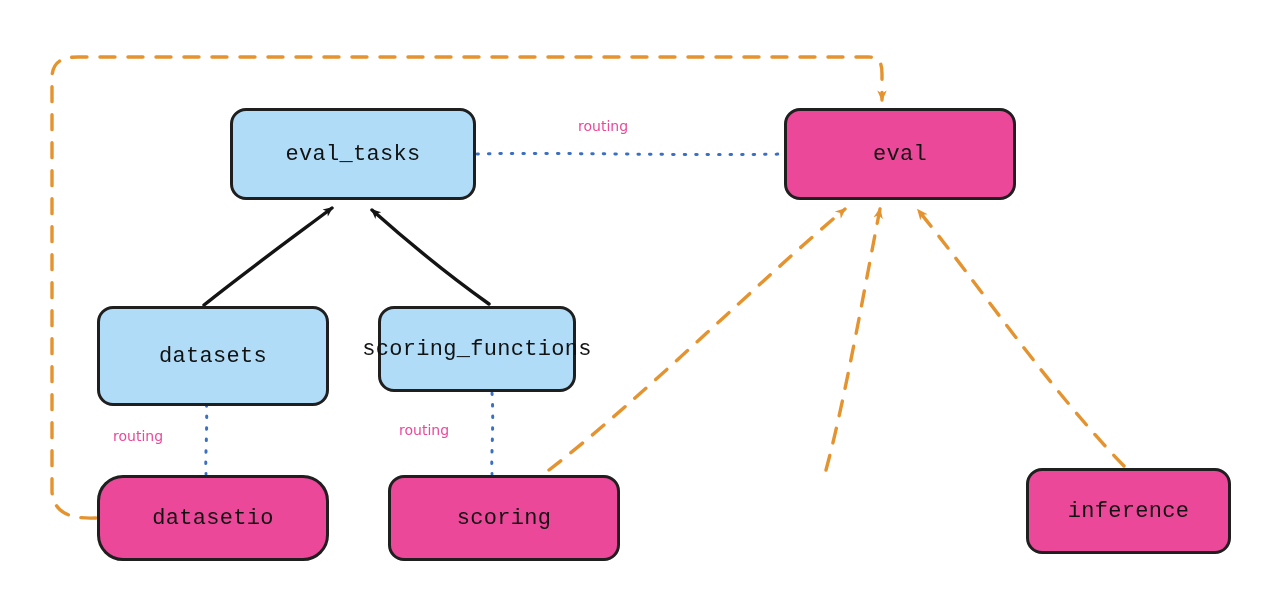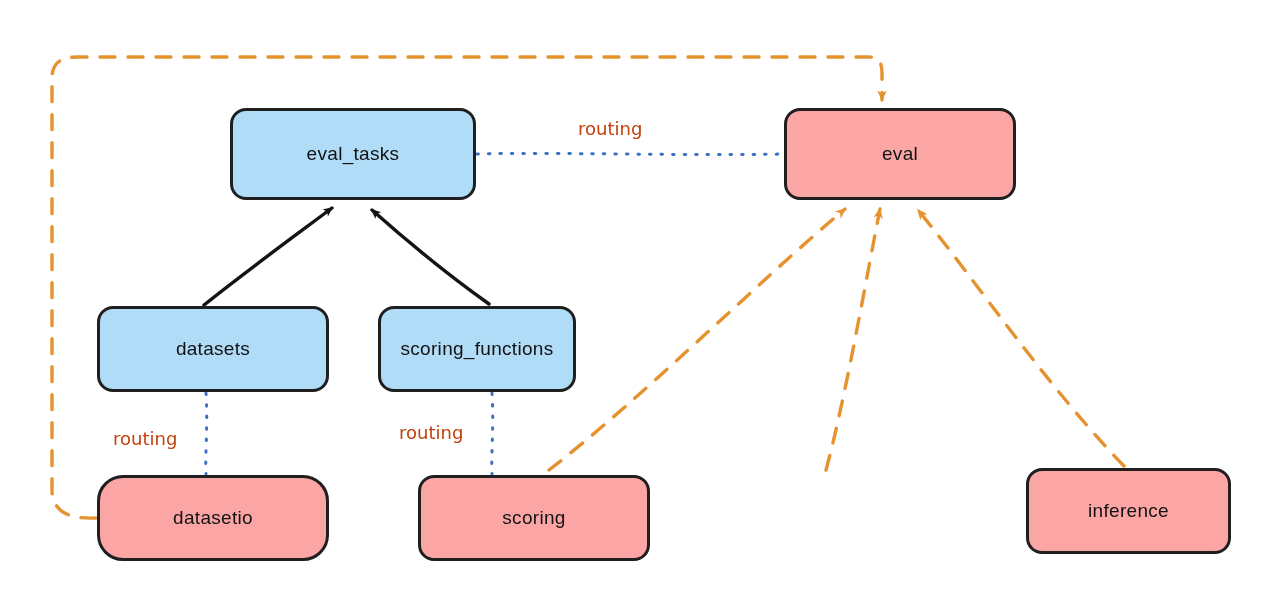--- a/index.html
+++ b/index.html
@@ -31,35 +31,35 @@
     border-radius: 16px;
     display: flex;
     align-items: center;
     justify-content: center;
     z-index: 3;
   }
   .node-blue {
     background: #b0dcf8;
   }
   .node-green {
-    background: #fca5a5;
+    background: #ec4899;
   }
   .node-label {
-    font-family: Liberation Sans, sans-serif;
-    font-size: 19px;
+    font-family: Liberation Mono, monospace;
+    font-size: 22px;
     color: #121212;
     letter-spacing: 0.3px;
     white-space: nowrap;
     user-select: none;
   }
   .edge-label {
     position: absolute;
     font-family: "DejaVu Sans", sans-serif;
-    font-size: 18px;
-    color: #c2410c;
+    font-size: 14px;
+    color: #ec4899;
     white-space: nowrap;
     z-index: 4;
     user-select: none;
   }
 </style>
 </head>
 <body>
 
 <div id="diagram-root">
 
@@ -111,33 +111,33 @@
   </svg>
 
   <div class="node node-blue" style="left:230px; top:108px; width:246px; height:92px;">
     <span class="node-label">eval_tasks</span>
   </div>
 
   <div class="node node-green" style="left:784px; top:108px; width:232px; height:92px;">
     <span class="node-label">eval</span>
   </div>
 
-  <div class="node node-blue" style="left:97px; top:306px; width:232px; height:86px;">
+  <div class="node node-blue" style="left:97px; top:306px; width:232px; height:100px;">
     <span class="node-label">datasets</span>
   </div>
 
   <div class="node node-blue" style="left:378px; top:306px; width:198px; height:86px;">
     <span class="node-label">scoring_functions</span>
   </div>
 
   <div class="node node-green" style="left:97px; top:475px; width:232px; height:86px;border-radius:26px;">
     <span class="node-label">datasetio</span>
   </div>
 
-  <div class="node node-green" style="left:388px; top:475px; width:232px; height:86px;margin-left:30px;">
+  <div class="node node-green" style="left:388px; top:475px; width:232px; height:86px;">
     <span class="node-label">scoring</span>
   </div>
 
 
   <div class="node node-green" style="left:1026px; top:468px; width:205px; height:86px;">
     <span class="node-label">inference</span>
   </div>
 
   <div class="edge-label" style="left:578px; top:118px;">routing</div>
 

